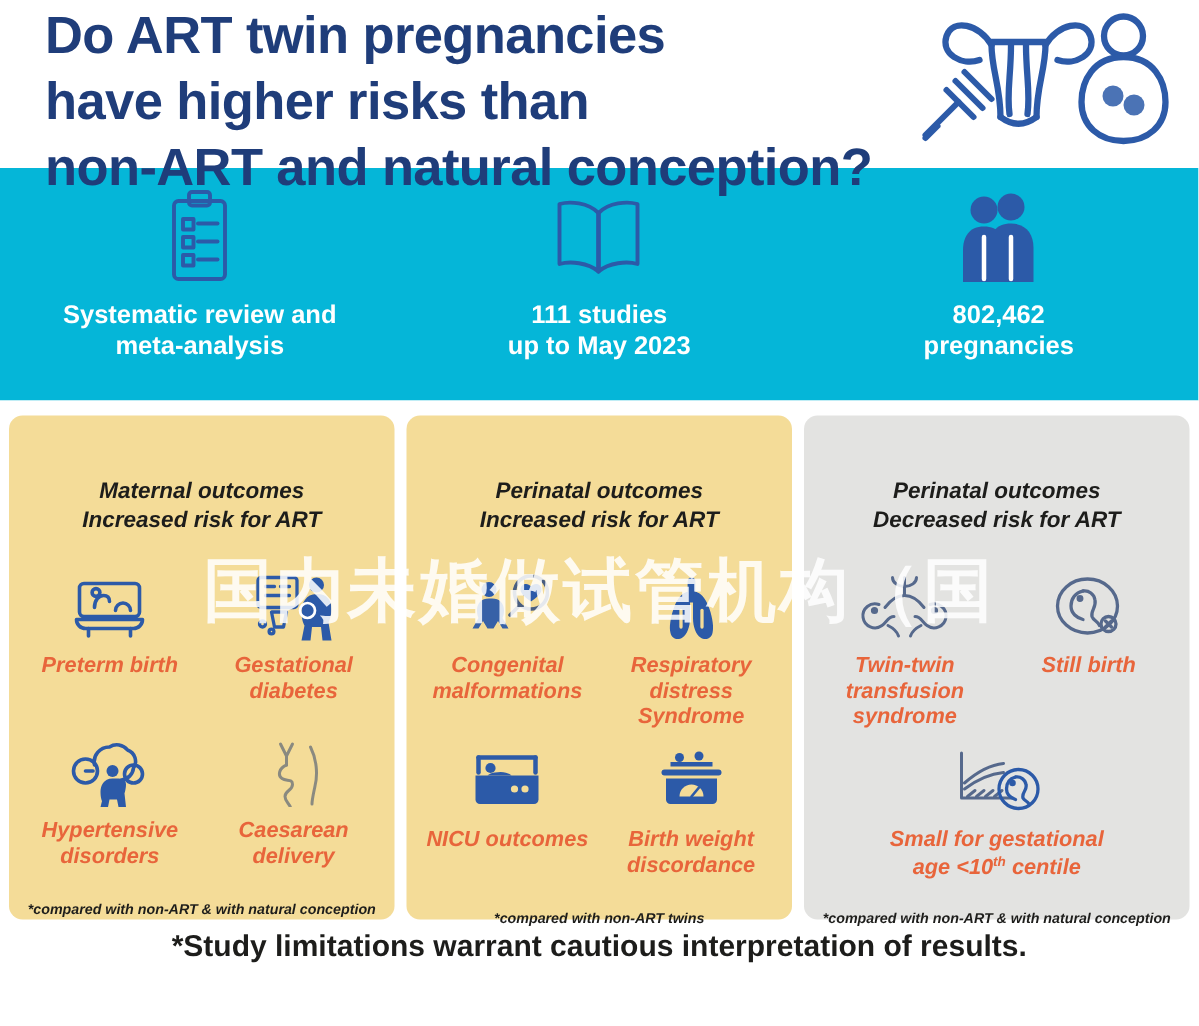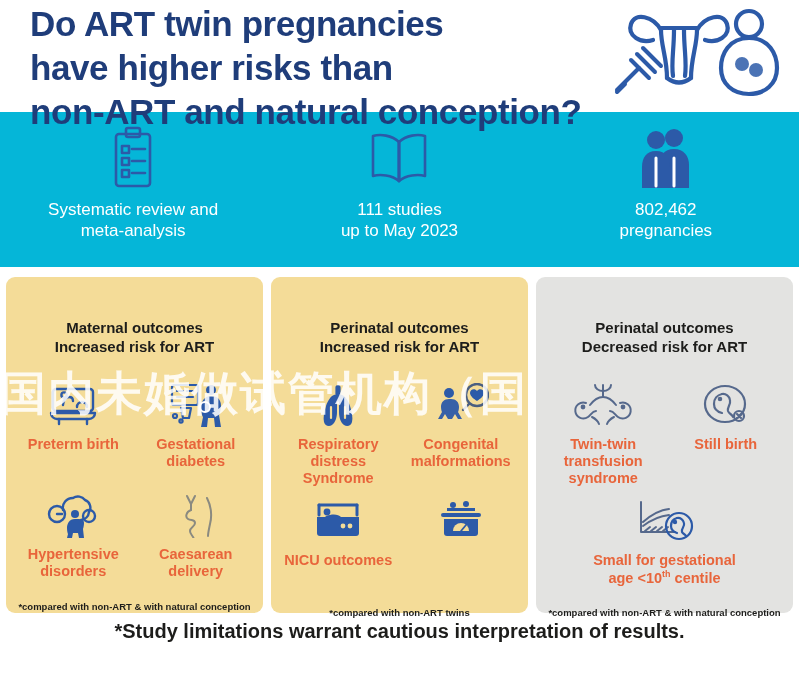--- a/index.html
+++ b/index.html
@@ -50,21 +50,21 @@
     width:33%;
     display:flex;
     flex-direction:column;
     align-items:center;
     justify-content:flex-start;
   }
   .stat-icon{height:72px;display:flex;align-items:center;justify-content:center;}
   .stat-label{
     margin-top:6px;
     color:#ffffff;
-    font-weight:normal;
+    font-weight:bold;
     font-size:17px;
     line-height:1.22;
     text-align:center;
     white-space:pre-line;
   }
 
   
   .panels{
     position:relative;
     height:346px;
@@ -75,20 +75,21 @@
     background:#ffffff;
   }
   .panel{
     flex:1;
     border-radius:9px;
     padding:8px 6px 6px 6px;
     box-sizing:border-box;
     display:flex;
     flex-direction:column;
     position:relative;
+    font-style:italic;
   }
   .panel.yellow{background:#F4DC98;}
   .panel.grey{background:#E3E3E1;}
 
   .panel-title{
     text-align:center;
     color:#1D1D1B;
     font-weight:bold;
     font-size:15px;
     line-height:1.24;
@@ -152,20 +153,21 @@
     color:#1D1D1B;
     font-weight:bold;
     font-size:20px;
   }
 
   
   .watermark{
     position:absolute;
     left:0;right:0;
     top:370px;
+    text-align:center;
     font-size:46px;
     font-weight:bold;
     color:rgba(255,255,255,0.86);
     letter-spacing:2px;
     pointer-events:none;
     z-index:5;
     white-space:nowrap;
     line-height:1;
   }
 
@@ -347,52 +349,52 @@
     <div class="panel-note">*compared with non-ART &amp; with natural conception</div>
   </div>
 
   <div class="panel yellow">
     <div class="panel-title">Perinatal outcomes
 Increased risk for ART</div>
     <div class="panel-grid">
 
       <div class="outcome">
         <div class="outcome-icon">
+          <svg width="56" height="44" viewBox="0 0 56 44" fill="none">
+            <g fill="#2C5AA8">
+              <circle cx="16" cy="10" r="5"></circle>
+              <path d="M16 16 c-5 0 -8 3 -8 8 c0 3 1 5 1 5 l-4 7 h4 l3 -5 l3 5 h4 l3 -5 l3 5 h4 l-4 -7 c0 0 1 -2 1 -5 c0 -5 -3 -8 -8 -8 Z" opacity="0.95"></path>
+            </g>
+            <g stroke="#4A5E80" stroke-width="2.4" fill="none" stroke-linecap="round">
+              <circle cx="44" cy="12" r="11"></circle>
+              <path d="M36 21 l-6 6"></path>
+            </g>
+            <path d="M44 8 c2 -3 7 -2 7 2 c0 3 -4 6 -7 8 c-3 -2 -7 -5 -7 -8 c0 -4 5 -5 7 -2 Z" fill="#2C5AA8"></path>
+          </svg>
+        </div>
+        <div class="outcome-label">Congenital
+malformations</div>
+      </div>
+
+      <div class="outcome">
+        <div class="outcome-icon">
           <svg width="52" height="44" viewBox="0 0 52 44" fill="none">
             <g fill="#2C5AA8">
               <path d="M26 2 c1.6 0 2.6 1 2.6 2.6 v14 h-5.2 v-14 C23.4 3 24.4 2 26 2 Z"></path>
               <path d="M22 12 c-3 1 -6 5 -8 11 c-2 6 -3 12 -2 16 c1 4 5 5 8 3 c3 -2 5 -7 5 -13 V16 c0 -3 -1 -5 -3 -4 Z"></path>
               <path d="M30 12 c3 1 6 5 8 11 c2 6 3 12 2 16 c-1 4 -5 5 -8 3 c-3 -2 -5 -7 -5 -13 V16 c0 -3 1 -5 3 -4 Z"></path>
             </g>
             <g stroke="#F4DC98" stroke-width="2.2" stroke-linecap="round">
               <path d="M19 24 v11"></path>
                 <path d="M33 24 v11"></path>
             </g>
           </svg>
         </div>
         <div class="outcome-label">Respiratory distress
 Syndrome</div>
-      </div>
-
-      <div class="outcome">
-        <div class="outcome-icon">
-          <svg width="56" height="44" viewBox="0 0 56 44" fill="none">
-            <g fill="#2C5AA8">
-              <circle cx="16" cy="10" r="5"></circle>
-              <path d="M16 16 c-5 0 -8 3 -8 8 c0 3 1 5 1 5 l-4 7 h4 l3 -5 l3 5 h4 l3 -5 l3 5 h4 l-4 -7 c0 0 1 -2 1 -5 c0 -5 -3 -8 -8 -8 Z" opacity="0.95"></path>
-            </g>
-            <g stroke="#4A5E80" stroke-width="2.4" fill="none" stroke-linecap="round">
-              <circle cx="44" cy="12" r="11"></circle>
-              <path d="M36 21 l-6 6"></path>
-            </g>
-            <path d="M44 8 c2 -3 7 -2 7 2 c0 3 -4 6 -7 8 c-3 -2 -7 -5 -7 -8 c0 -4 5 -5 7 -2 Z" fill="#2C5AA8"></path>
-          </svg>
-        </div>
-        <div class="outcome-label">Congenital
-malformations</div>
       </div>
 
       <div class="outcome">
         <div class="outcome-icon">
           <svg width="54" height="44" viewBox="0 0 54 44" fill="none">
             <g stroke="#2C5AA8" stroke-width="3" fill="none" stroke-linecap="round" stroke-linejoin="round">
               <path d="M8 6 v10"></path>
                 <path d="M46 6 v10"></path>
                 <path d="M8 6 h38"></path>
             </g>
@@ -417,20 +419,22 @@
               <circle cx="18" cy="6" r="3"></circle>
               <circle cx="31" cy="5" r="3"></circle>
               <path d="M12 9 h28 v3 H12 Z"></path>
               <rect x="6" y="14" width="40" height="4" rx="2"></rect>
               <path d="M9 20 h34 v14 a3 3 0 0 1 -3 3 H12 a3 3 0 0 1 -3 -3 Z"></path>
             </g>
             <path d="M18 32 a8 8 0 0 1 16 0 Z" fill="#F4DC98"></path>
             <path d="M26 32 l5 -6" stroke="#2C5AA8" stroke-width="1.8" stroke-linecap="round"></path>
           </svg>
         </div>
+        <div class="outcome-label">Birth weight
+discordance</div>
       </div>
 
     </div>
     <div class="panel-note">*compared with non-ART twins</div>
   </div>
 
   <div class="panel grey">
     <div class="panel-title">Perinatal outcomes
 Decreased risk for ART</div>
     <div class="panel-grid">

